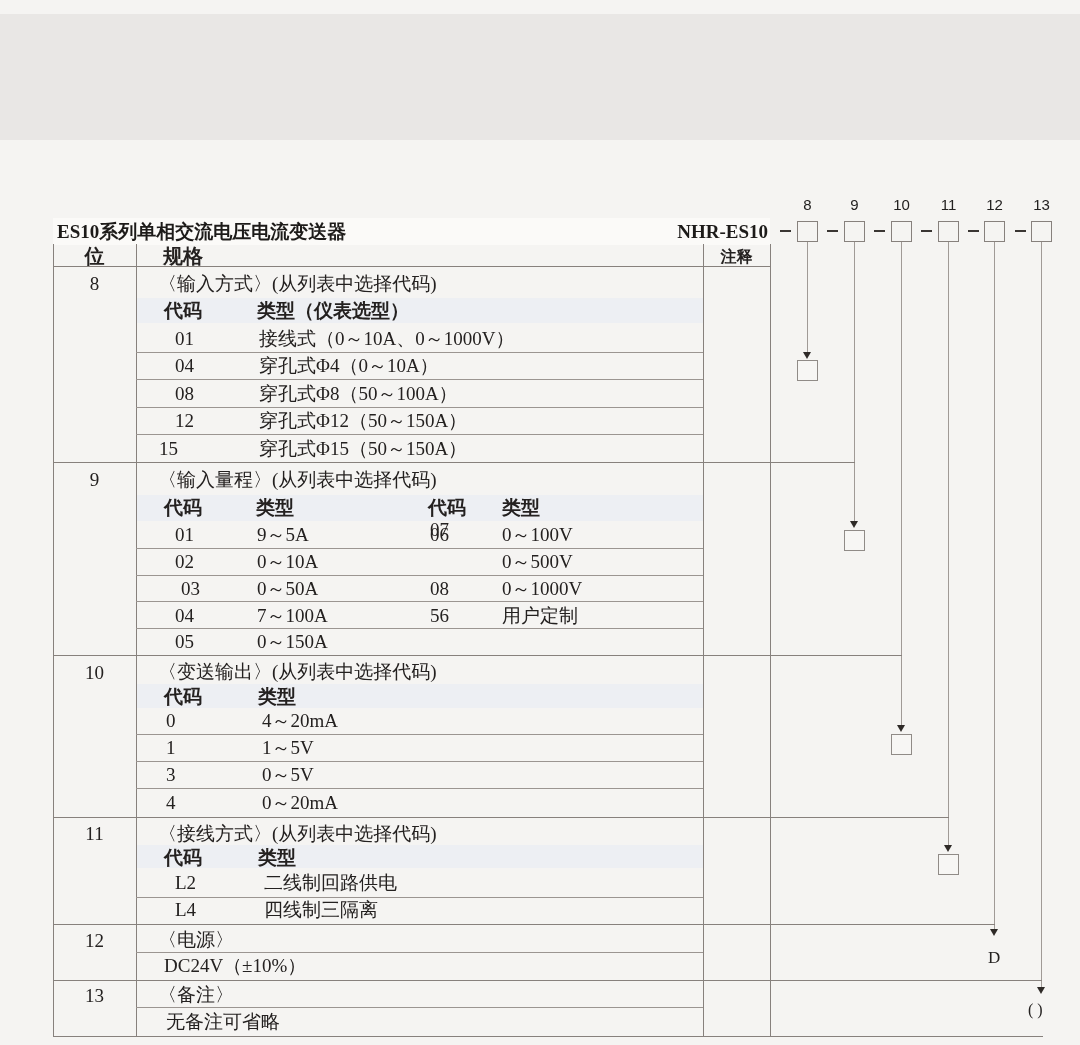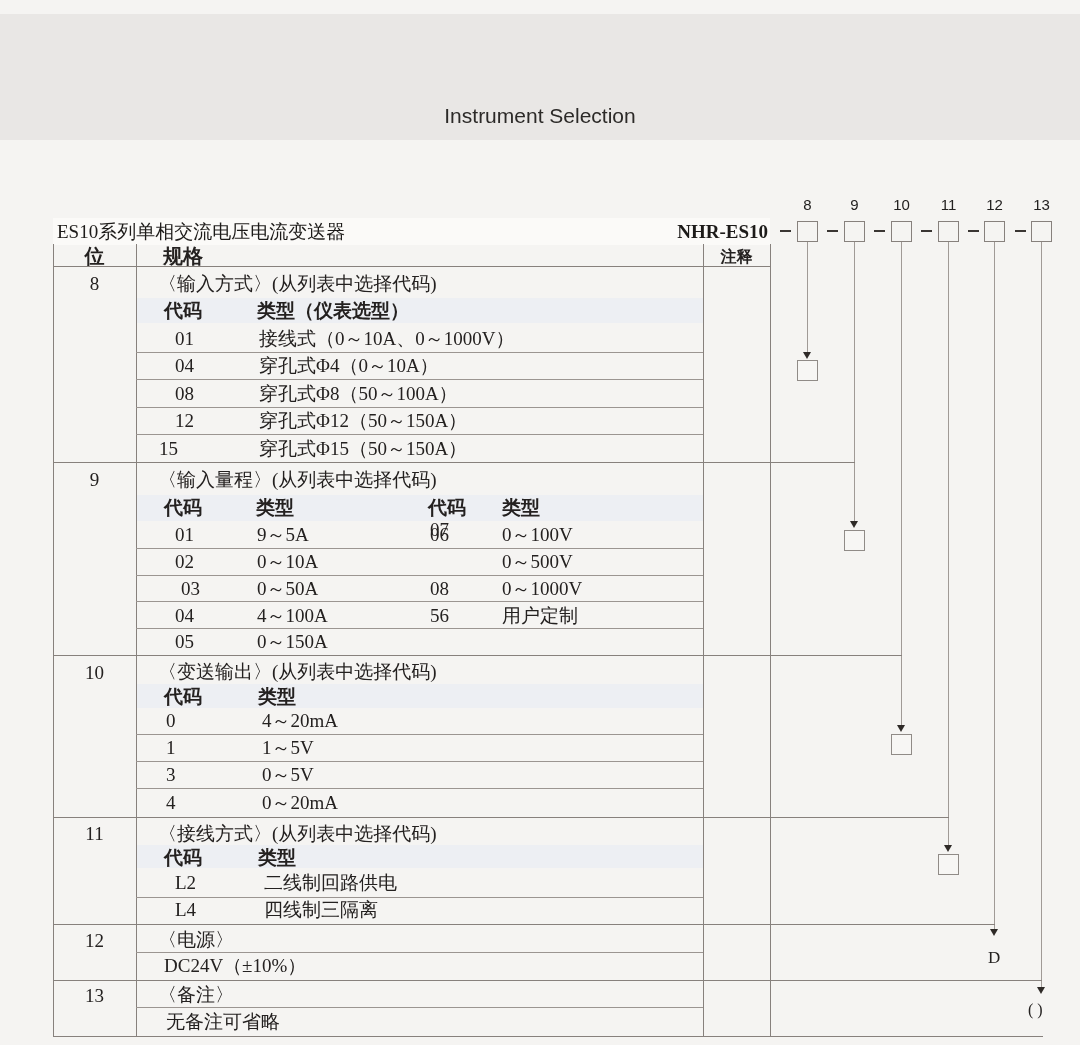--- a/index.html
+++ b/index.html
@@ -6,21 +6,21 @@
   body{width:1080px;height:1045px;background:#f5f4f2;position:relative;overflow:hidden;
        font-family:"Liberation Serif","DejaVu Serif",serif;}
   .band{position:absolute;left:0;top:14px;width:1080px;height:126px;background:#e9e7e5;}
   .band-title{position:absolute;left:0;right:0;top:26px;text-align:center;
       font-family:"Liberation Sans","DejaVu Sans",sans-serif;font-size:52px;font-weight:900;
       color:#141210;letter-spacing:3px;}
   .band-sub{position:absolute;left:0;right:0;top:90px;text-align:center;
       font-family:"Liberation Sans","DejaVu Sans",sans-serif;font-size:21px;color:#2c2a28;}
   .title-strip{position:absolute;left:53px;top:218px;width:717px;height:27px;background:#fbfaf8;
       display:flex;justify-content:space-between;align-items:center;}
-  .title-strip .lt{font-size:19px;font-weight:normal;color:#1d1b19;padding-left:4px;white-space:nowrap;}
+  .title-strip .lt{font-size:19px;font-weight:bold;color:#1d1b19;padding-left:4px;white-space:nowrap;}
   .title-strip .rt{font-size:19px;font-weight:bold;color:#1d1b19;padding-right:2px;white-space:nowrap;}
   .vline{position:absolute;width:1px;background:#87817d;}
   .hline{position:absolute;height:1px;background:#87817d;}
   .rline{position:absolute;height:1px;background:#9b9591;left:136px;width:567px;}
   .bandrow{position:absolute;left:137px;width:566px;background:#edeff3;}
   .cell{position:absolute;font-size:19px;line-height:27px;color:#242120;white-space:nowrap;}
   .bold{font-weight:bold;}
   .ctr{text-align:center;}
   .digit{position:absolute;top:196px;width:21px;text-align:center;
       font-family:"Liberation Sans","DejaVu Sans",sans-serif;font-size:15px;color:#232120;}
@@ -29,21 +29,20 @@
   .dropline{position:absolute;width:1px;background:#a09a96;top:242px;}
   .arrow{position:absolute;width:0;height:0;border-left:4px solid transparent;
       border-right:4px solid transparent;border-top:7px solid #2e2a27;}
   .tbox{position:absolute;width:19px;height:19px;border:1px solid #908b87;background:#f7f6f4;}
   .note-label{position:absolute;font-size:17px;color:#242120;white-space:nowrap;}
 </style>
 </head>
 <body>
 
 <div class="band">
-  <div class="band-sub">Instrument Selection</div>
 </div>
 
 <div class="title-strip">
   <span class="lt">ES10系列单相交流电压电流变送器</span>
   <span class="rt">NHR-ES10</span>
 </div>
 
 <span class="digit" style="left:797px">8</span>
 <span class="digit" style="left:844px">9</span>
 <span class="digit" style="left:891px">10</span>
@@ -152,21 +151,21 @@
 <div class="cell" style="left:502px;top:521px">0～100V</div>
 <div class="cell" style="left:175px;top:548px">02</div>
 <div class="cell" style="left:257px;top:548px">0～10A</div>
 <div class="cell" style="left:430px;top:516px">07</div>
 <div class="cell" style="left:502px;top:548px">0～500V</div>
 <div class="cell" style="left:181px;top:575px">03</div>
 <div class="cell" style="left:257px;top:575px">0～50A</div>
 <div class="cell" style="left:430px;top:575px">08</div>
 <div class="cell" style="left:502px;top:575px">0～1000V</div>
 <div class="cell" style="left:175px;top:602px">04</div>
-<div class="cell" style="left:257px;top:602px">4～100A</div>
+<div class="cell" style="left:257px;top:602px">7～100A</div>
 <div class="cell" style="left:430px;top:602px">56</div>
 <div class="cell" style="left:502px;top:602px">用户定制</div>
 <div class="cell" style="left:175px;top:628px">05</div>
 <div class="cell" style="left:257px;top:628px">0～150A</div>
 
 <div class="cell ctr" style="left:53px;top:659px;width:83px">10</div>
 <div class="cell" style="left:158px;top:658px">〈变送输出〉(从列表中选择代码)</div>
 <div class="cell bold" style="left:164px;top:683px">代码</div>
 <div class="cell bold" style="left:258px;top:683px">类型</div>
 <div class="cell" style="left:166px;top:707px">0</div>

